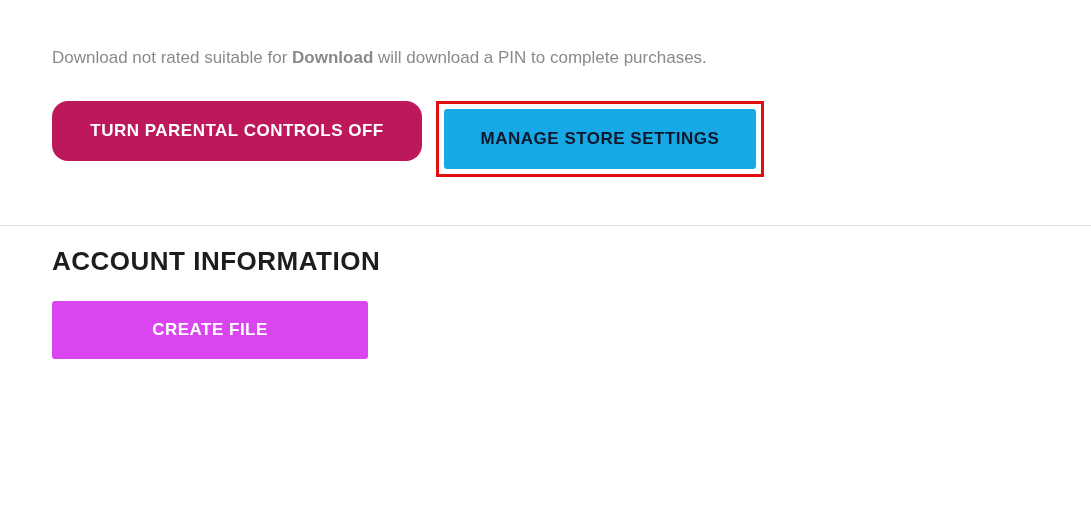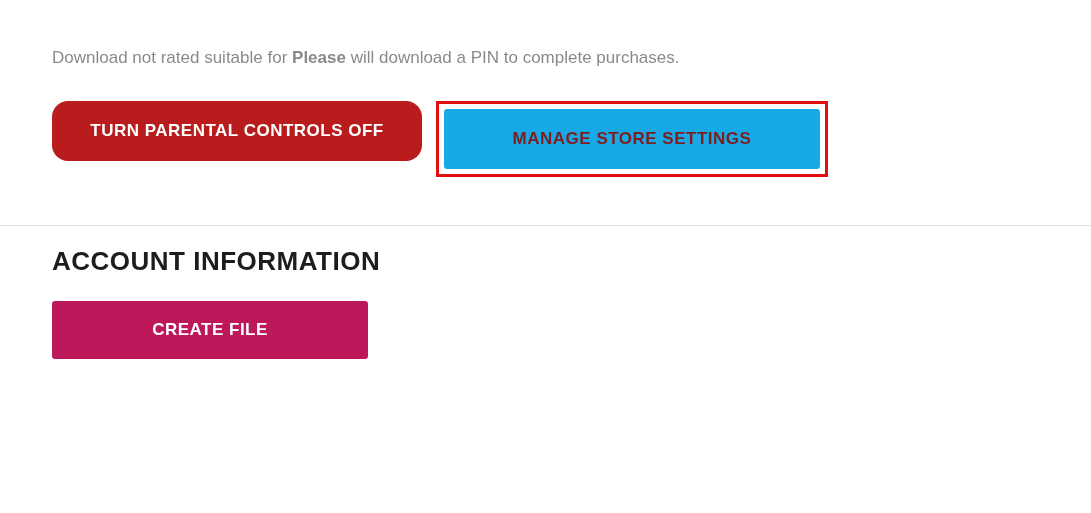--- a/index.html
+++ b/index.html
@@ -51,69 +51,69 @@
     font-size: 17px;
     font-weight: 700;
     letter-spacing: 0.5px;
     border: none;
     border-radius: 3px;
     cursor: pointer;
     text-transform: uppercase;
     font-family: Arial, sans-serif;
   }
   .btn-gray {
-    background: #b91c1c;
+    background: #be185d;
     color: #ffffff;
     width: 370px;
     border-radius: 16px;
   }
   .btn-blue {
     background: #17a9e6;
-    color: #7f1d1d;
-    width: 376px;
+    color: #0f172a;
+    width: 312px;
   }
   .highlight-box {
     border: 3px solid #e11010;
     padding: 5px;
     display: inline-flex;
   }
   .account-row {
     display: flex;
     gap: 40px;
     align-items: flex-start;
   }
   .account-text {
     flex: 1;
     font-size: 17px;
     color: #8a8a8a;
     line-height: 1.55;
     max-width: 640px;
   }
   .btn-create {
-    background: #be185d;
+    background: #d946ef;
     color: #ffffff;
     width: 316px;
     height: 58px;
     flex-shrink: 0;
   }
   .section.second {
     padding-top: 20px;
   }
   .second .heading {
     margin-bottom: 24px;
   }
 </style>
 </head>
 <body>
 
 <div class="container">
 
   <div class="section first">
     <p class="desc">
-      <span>Download not rated suitable for </span><span class="bold">Please</span><span> will download a PIN to complete purchases.</span>
+      <span>Download not rated suitable for </span><span class="bold">Download</span><span> will download a PIN to complete purchases.</span>
     </p>
     <div class="button-row">
       <button class="btn btn-gray">TURN PARENTAL CONTROLS OFF</button>
       <div class="highlight-box">
         <button class="btn btn-blue">MANAGE STORE SETTINGS</button>
       </div>
     </div>
   </div>
 
   <div class="section second">

